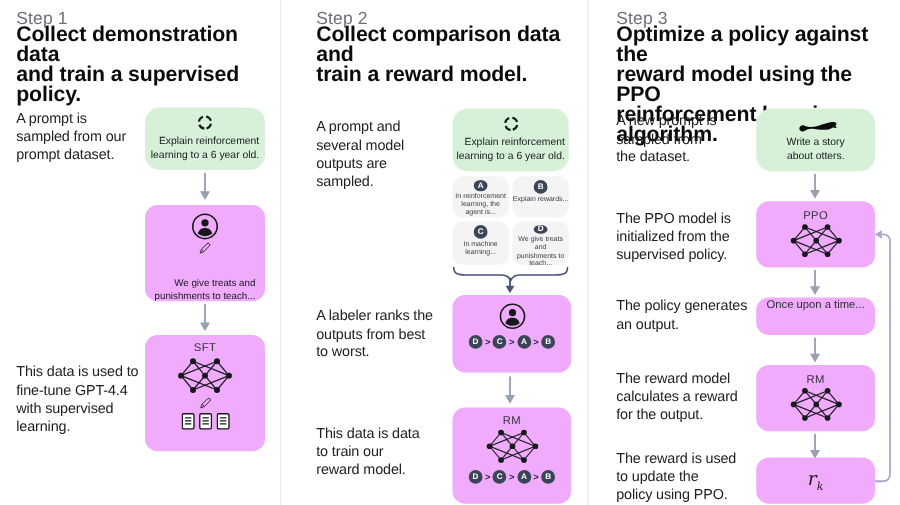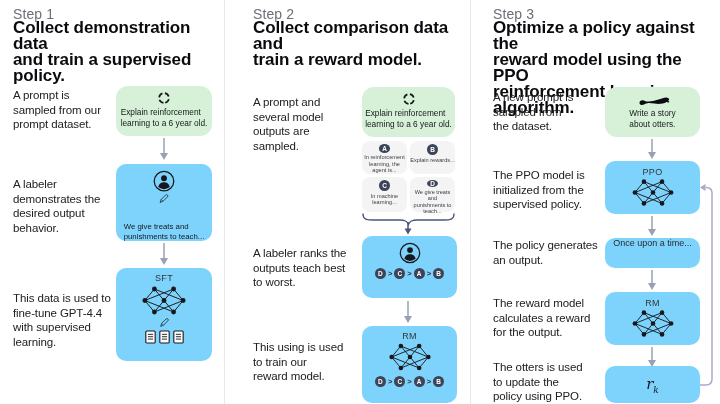--- a/index.html
+++ b/index.html
@@ -7,24 +7,24 @@
   body { font-family:"Liberation Sans", sans-serif; color:#202123; }
   .canvas { position:relative; width:720px; height:404px; background:#ffffff; overflow:hidden; }
   .divider { position:absolute; top:0; bottom:0; width:1px; background:#e9e9ec; }
 
   .step-label { position:absolute; font-size:14px; color:#6e6e78; letter-spacing:.1px; }
   .title { position:absolute; font-size:17px; font-weight:700; line-height:16px; color:#0b0b0f;
            letter-spacing:-.1px; white-space:pre-line; }
   .cap { position:absolute; font-size:11.5px; line-height:14.5px; color:#202123;
          letter-spacing:-.1px; white-space:pre-line; }
 
-  .box { position:absolute; background:#7dd3fc; border-radius:10px;
+  .box { position:absolute; background:#f0abfc; border-radius:10px;
          display:flex; flex-direction:column; align-items:center; }
   .box.green { background:#d7f1d9; border-radius:12px; }
-  .box-text { font-size:8.3px; line-height:10.5px; text-align:left; color:#17181c; white-space:pre-line; }
+  .box-text { font-size:8.3px; line-height:10.5px; text-align:right; color:#17181c; white-space:pre-line; }
   .model-label { font-size:9px; color:#33343a; letter-spacing:.3px; }
   .out-box { position:absolute; background:#f4f4f4; border-radius:8px;
              display:flex; flex-direction:column; align-items:center; }
   .out-text { font-size:5.6px; line-height:6.6px; text-align:center; color:#3c3d44; white-space:pre-line; margin-top:1.5px; }
 
   .pill { width:11px; height:11px; border-radius:50%; background:#3c4457; color:#fff;
           font-size:6.5px; font-weight:700; display:inline-flex; align-items:center; justify-content:center; }
   .pills { display:flex; align-items:center; }
   .gt { font-size:7.5px; font-weight:700; color:#2b2c33; margin:0 2px; }
 
@@ -102,24 +102,20 @@
   <div class="divider" style="left:224px"></div>
   <div class="divider" style="left:470px"></div>
 
   <div class="step-label" style="left:13px; top:6px">Step 1</div>
   <div class="title" style="left:13px; top:20px; width:212px">Collect demonstration data
 and train a supervised policy.</div>
 
   <p class="cap" style="left:13px; top:88px; width:106px">A prompt is
 sampled from our
 prompt dataset.</p>
-  <p class="cap" style="left:13px; top:177px; width:106px">A labeler
-demonstrates the
-desired output
-behavior.</p>
   <p class="cap" style="left:13px; top:291px; width:108px">This data is used to
 fine-tune GPT-4.4
 with supervised
 learning.</p>
 
   <div class="box green" style="left:116px; top:86px; width:96px; height:50px; padding-top:5px">
     <svg width="14" height="14">
         <use href="#dashcircle"></use>
       </svg>
     <div class="box-text" style="margin-top:2px">Explain reinforcement
@@ -170,23 +166,23 @@
 
   <div class="step-label" style="left:253px; top:6px">Step 2</div>
   <div class="title" style="left:253px; top:20px; width:212px">Collect comparison data and
 train a reward model.</div>
 
   <p class="cap" style="left:253px; top:95px; width:106px">A prompt and
 several model
 outputs are
 sampled.</p>
   <p class="cap" style="left:253px; top:246px; width:110px">A labeler ranks the
-outputs teach best
+outputs from best
 to worst.</p>
-  <p class="cap" style="left:253px; top:340px; width:106px">This using is used
+  <p class="cap" style="left:253px; top:340px; width:106px">This data is data
 to train our
 reward model.</p>
 
   <div class="box green" style="left:362px; top:87px; width:93px; height:50px; padding-top:5px">
     <svg width="14" height="14">
         <use href="#dashcircle"></use>
       </svg>
     <div class="box-text" style="margin-top:2px">Explain reinforcement
 learning to a 6 year old.</div>
   </div>
@@ -266,21 +262,21 @@
 initialized from the
 supervised policy.</p>
   <p class="cap" style="left:493px; top:90px; width:118px">A new prompt is
 sampled from
 the dataset.</p>
   <p class="cap" style="left:493px; top:296px; width:118px">The reward model
 calculates a reward
 for the output.</p>
   <p class="cap" style="left:493px; top:238px; width:122px">The policy generates
 an output.</p>
-  <p class="cap" style="left:493px; top:360px; width:118px">The otters is used
+  <p class="cap" style="left:493px; top:360px; width:118px">The reward is used
 to update the
 policy using PPO.</p>
 
   <div class="box green" style="left:605px; top:87px; width:95px; height:50px; padding-top:5px">
     <svg width="38" height="15">
         <use href="#otter"></use>
       </svg>
     <div class="box-text" style="margin-top:1px">Write a story
 about otters.</div>
   </div>

